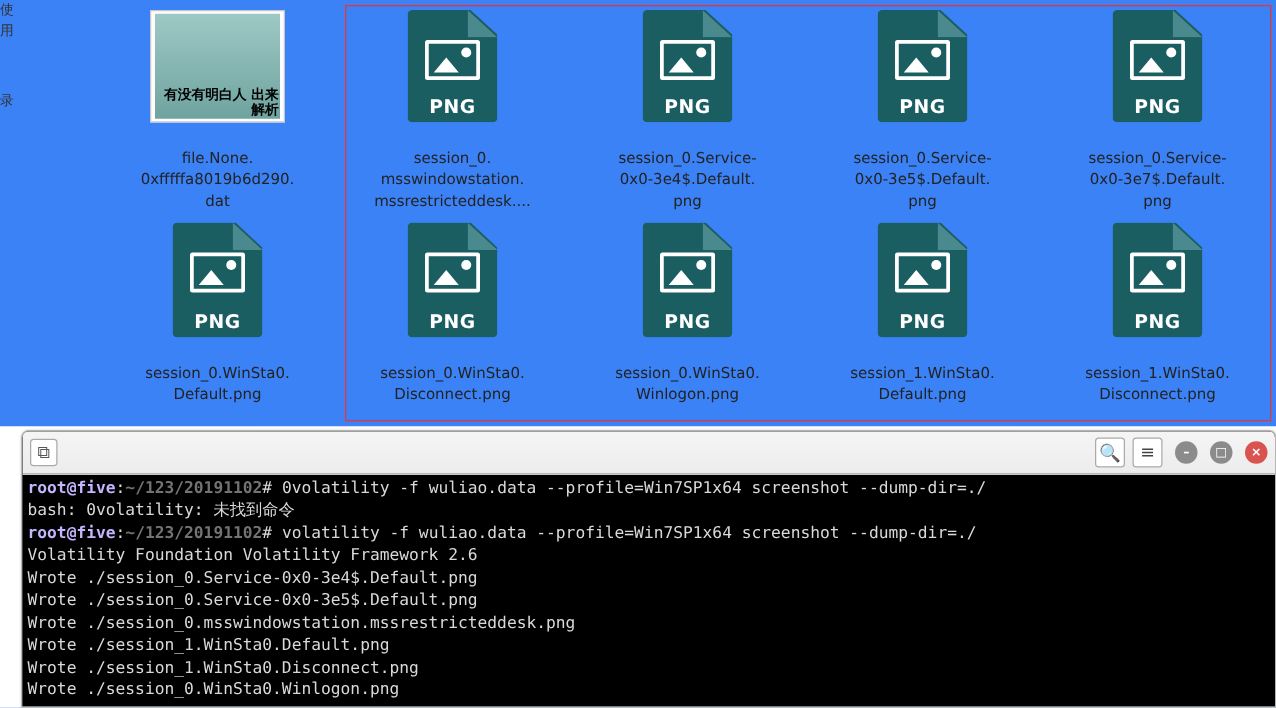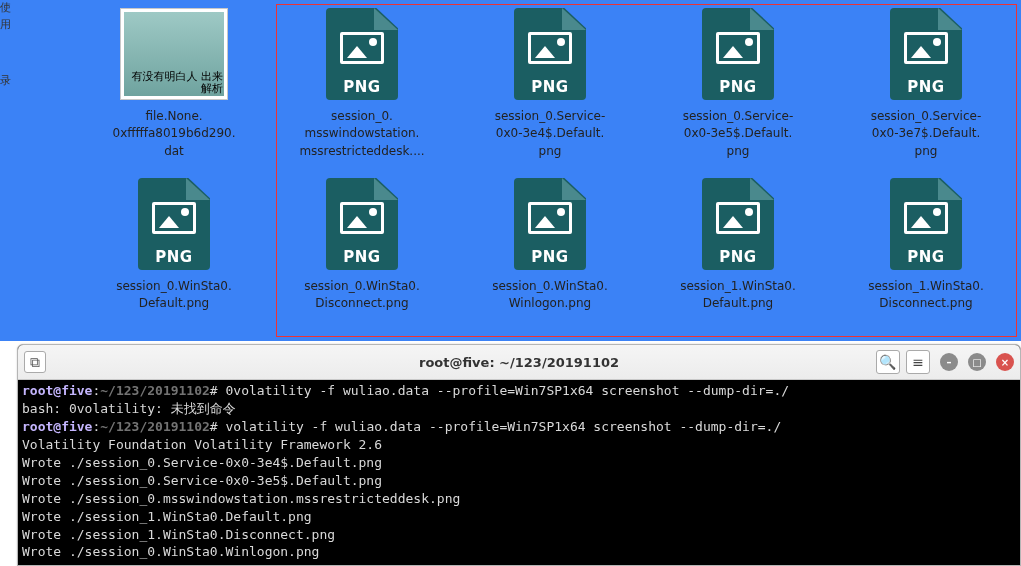--- a/index.html
+++ b/index.html
@@ -7,31 +7,31 @@
 
   .desktop { position: absolute; left: 0; top: 0; width: 1021px; height: 341px; background: #3b82f6; }
   .left-partial { position: absolute; left: 0; top: 0; width: 12px; height: 150px; color: #333; font-size: 11px; writing-mode: horizontal-tb; line-height: 1.5; }
   .left-partial div { margin-bottom: 40px; }
 
   .files-area { position: absolute; left: 80px; top: 0; width: 940px; height: 341px; }
   .file-grid { display: grid; grid-template-columns: repeat(5, 188px); grid-auto-rows: 170px; }
   .file-item { display: flex; flex-direction: column; align-items: center; padding-top: 8px; }
   .thumb { width: 108px; height: 92px; border: 1px solid #c8c8c8; display: flex; align-items: center; justify-content: center; background: #fff; position: relative; }
   .thumb-img { width: 100px; height: 84px; background: linear-gradient(#9ec9c5, #6fa39f); position: relative; overflow: hidden; }
-  .thumb-text { position: absolute; right: 0; bottom: 0; font-size: 11px; line-height: 1.1; background: rgba(255,255,255,0.0); color: #000; font-weight: 400; padding: 1px; text-align: right; }
+  .thumb-text { position: absolute; right: 0; bottom: 0; font-size: 11px; line-height: 1.1; background: rgba(255,255,255,0.0); color: #000; font-weight: 700; padding: 1px; text-align: right; }
 
   .png-icon { width: 72px; height: 92px; position: relative; }
   .png-body { position: absolute; inset: 0; background: #1b5e62; clip-path: polygon(0 0, 70% 0, 100% 22%, 100% 100%, 0 100%); border-radius: 4px; }
   .png-fold { position: absolute; right: 0; top: 0; width: 24px; height: 22px; background: #4a898d; clip-path: polygon(0 0, 100% 100%, 0 100%); }
   .png-inner { position: absolute; left: 14px; top: 24px; width: 44px; height: 32px; border: 3px solid #fff; border-radius: 2px; }
   .png-inner::before { content: ""; position: absolute; left: 4px; bottom: 3px; width: 0; height: 0; border-left: 10px solid transparent; border-right: 10px solid transparent; border-bottom: 12px solid #fff; }
   .png-inner::after { content: ""; position: absolute; right: 4px; top: 3px; width: 8px; height: 8px; border-radius: 50%; background: #fff; }
   .png-label { position: absolute; left: 0; right: 0; bottom: 4px; text-align: center; color: #fff; font-weight: 700; font-size: 15px; letter-spacing: 0.5px; }
 
-  .file-name { margin-top: 8px; text-align: center; font-size: 12px; color: #222; line-height: 1.45; max-width: 180px; white-space: pre-line; }
+  .file-name { margin-top: 20px; text-align: center; font-size: 12px; color: #222; line-height: 1.45; max-width: 180px; white-space: pre-line; }
 
   .red-box { position: absolute; left: 276px; top: 4px; width: 741px; height: 333px; border: 1px solid #e33; pointer-events: none; }
 
   .terminal-window { position: absolute; left: 17px; top: 344px; width: 1004px; height: 222px; border: 1px solid #b5b5b5; border-radius: 6px 6px 0 0; background: #000; overflow: hidden; box-shadow: 0 0 2px rgba(0,0,0,0.2); }
   .titlebar { height: 35px; background: linear-gradient(#f5f5f5, #ececec); border-bottom: 1px solid #c9c9c9; display: flex; align-items: center; position: relative; }
   .tb-icon { width: 22px; height: 22px; margin-left: 6px; border: 1px solid #aaa; border-radius: 3px; display: flex; align-items: center; justify-content: center; background: #fff; }
   .tb-icon-arrow { font-size: 14px; color: #555; }
   .tb-title { position: absolute; left: 0; right: 0; text-align: center; font-size: 13px; font-weight: 700; color: #333; pointer-events: none; }
   .tb-right { margin-left: auto; display: flex; align-items: center; gap: 6px; padding-right: 6px; }
   .tb-btn { width: 24px; height: 24px; border: 1px solid #aaa; border-radius: 3px; background: #fff; display: flex; align-items: center; justify-content: center; color: #444; font-size: 14px; }
@@ -163,21 +163,20 @@
   </div>
 
   <div class="red-box"></div>
 </div>
 
 <div class="terminal-window">
   <div class="titlebar">
     <div class="tb-icon">
         <span class="tb-icon-arrow">⧉</span>
       </div>
-    <div class="tb-title">root@five: ~/123/20191102</div>
     <div class="tb-right">
       <div class="tb-btn">🔍</div>
       <div class="tb-btn">≡</div>
       <div class="tb-circ">–</div>
       <div class="tb-circ">□</div>
       <div class="tb-circ tb-close">×</div>
     </div>
   </div>
   <div class="term-body" id="term"><span class="host">root@five</span><span class="gray">:</span><span class="path">~/123/20191102</span><span class="gray">#</span> 0volatility -f wuliao.data --profile=Win7SP1x64 screenshot --dump-dir=./
 bash: 0volatility: 未找到命令

